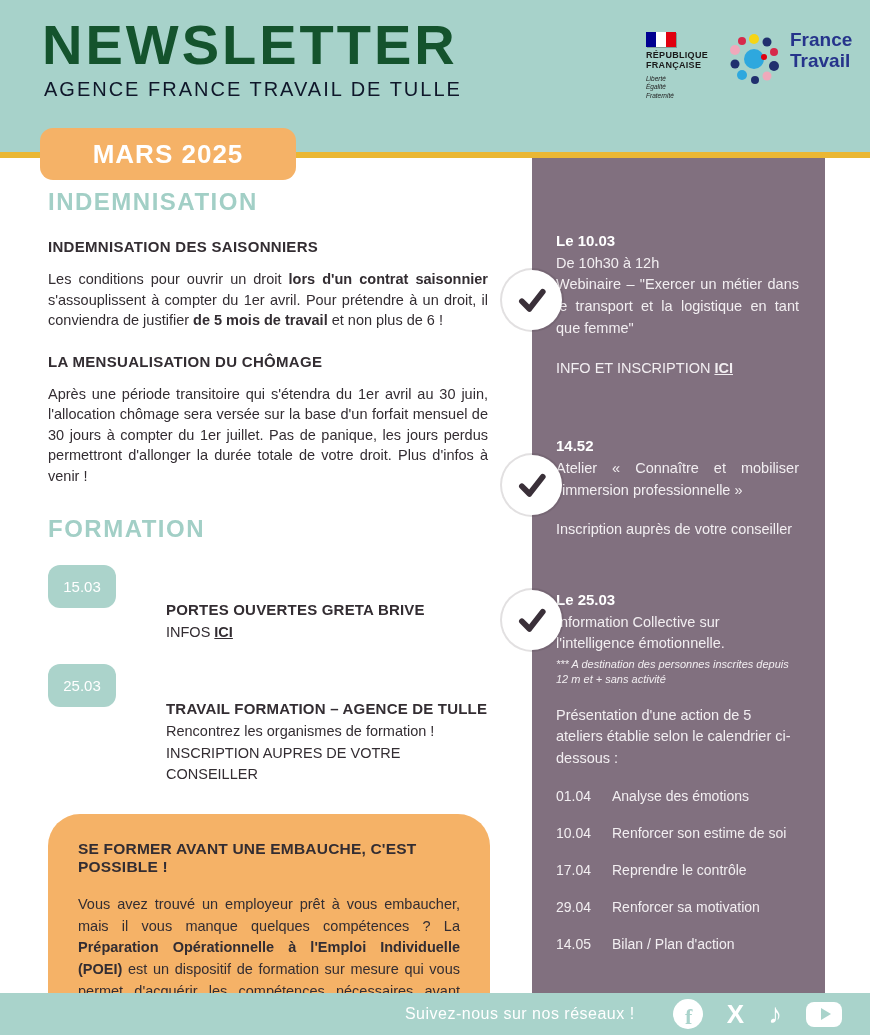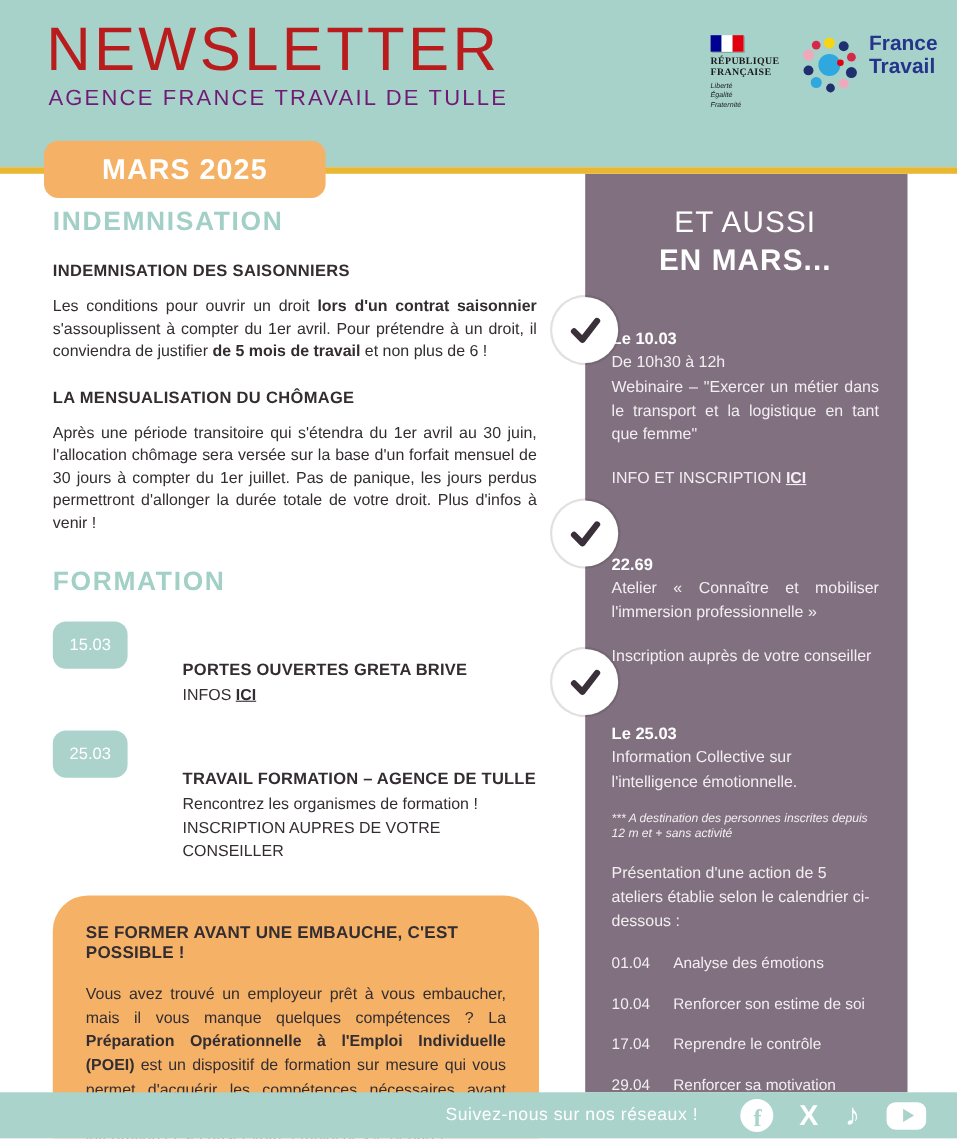--- a/index.html
+++ b/index.html
@@ -5,28 +5,28 @@
   * { margin:0; padding:0; box-sizing:border-box; }
   html,body { background:#e8e8e8; }
   body { font-family:"Liberation Sans", sans-serif; }
   .page {
     position:relative; width:870px; height:1035px; background:#ffffff;
     overflow:hidden; margin:0 auto;
   }
 
   
   .header { position:absolute; left:0; top:0; width:870px; height:152px; background:#a7d2ca; }
-  .hdr-title { position:absolute; left:42px; top:12px; color:#b91c1c; font-size:56px; font-weight:normal; letter-spacing:3px; }
-  .hdr-sub { position:absolute; left:44px; top:78px; color:#701a75; font-size:20px; letter-spacing:2px; }
+  .hdr-title { position:absolute; left:42px; top:12px; color:#14532d; font-size:56px; font-weight:bold; letter-spacing:3px; }
+  .hdr-sub { position:absolute; left:44px; top:78px; color:#0f172a; font-size:20px; letter-spacing:2px; }
 
   .rf-logo { position:absolute; left:646px; top:32px; width:76px; color:#1a1a1a; }
   .rf-flag { display:flex; width:30px; height:15px; margin-bottom:3px; box-shadow:1px 1px 0 rgba(0,0,0,.25); }
   .rf-flag span { flex:1; }
   .rf-b { background:#000091; } .rf-w { background:#ffffff; } .rf-r { background:#e1000f; }
-  .rf-name { font-size:9px; font-weight:bold; line-height:1.15; letter-spacing:.3px;font-family:Liberation Serif, serif; }
+  .rf-name { font-size:9px; font-weight:bold; line-height:1.15; letter-spacing:.3px; }
   .rf-motto { margin-top:4px; font-size:6.5px; font-style:italic; line-height:1.3; color:#222; }
 
   .ft-logo { position:absolute; left:726px; top:30px; display:flex; align-items:flex-start; gap:8px; }
   .ft-name { color:#26348b; font-size:19px; font-weight:bold; line-height:1.08; }
 
   
   .gold-line { position:absolute; left:0; top:152px; width:870px; height:6px; background:#eab733; z-index:2; }
   .month-tab {
     position:absolute; left:40px; top:128px; width:256px; height:52px; background:#f5b267;
     border-radius:13px; z-index:3; display:flex; align-items:center; justify-content:center;
@@ -62,21 +62,21 @@
   .sidebar {
     position:absolute; left:532px; top:158px; width:293px; height:835px; background:#81707f;
     color:#f2eef1; padding:28px 26px 0 24px;
   }
   .sb-heading { text-align:center; color:#ffffff; font-size:27px; letter-spacing:1px; line-height:1.25; }
   .sb-heading .line2 { font-weight:bold; }
   .sb-item { margin-top:0; font-size:14.5px; line-height:1.5; }
   .sb-date { font-weight:bold; color:#ffffff; font-size:15px; }
   .sb-just { text-align:justify; }
   .sb-gap { height:18px; }
-  .sb-note { font-size:11px; font-style:italic; line-height:1.35; margin-top:14px; }
+  .sb-note { font-size:11px; font-style:italic; line-height:1.35; margin-top:2px; }
   .schedule { margin-top:16px; }
   .sch-row { display:flex; margin-top:16px; font-size:14px; }
   .sch-date { flex:0 0 56px; }
 
   .check-circle {
     position:absolute; left:502px; width:60px; height:60px; background:#ffffff; border-radius:50%;
     z-index:4; box-shadow:0 0 0 2px rgba(60,48,57,.15);
     display:flex; align-items:center; justify-content:center;
   }
 
@@ -182,35 +182,31 @@
       <div class="poei-title">SE FORMER AVANT UNE EMBAUCHE, C'EST POSSIBLE !</div>
       <div class="poei-text">
         <span>Vous avez trouvé un employeur prêt à vous embaucher, mais il vous manque quelques compétences ? La </span><span class="b">Préparation Opérationnelle à l'Emploi Individuelle (POEI)</span><span> est un dispositif de formation sur mesure qui vous permet d'acquérir les compétences nécessaires avant votre prise de poste. Une solution idéale pour réussir votre intégration et sécuriser votre emploi dès le départ !</span>
       </div>
       <div class="poei-cta"><span>PLUS D'INFORMATIONS </span><span class="link">ICI</span></div>
     </div>
 
   </div>
 
   <div class="sidebar">
-    <div class="sb-heading">
-      <div>ET AUSSI</div>
-      <div class="line2">EN MARS...</div>
-    </div>
 
     <div class="sb-item" style="margin-top:44px;">
       <div class="sb-date">Le 10.03</div>
       <div>De 10h30 à 12h</div>
       <div class="sb-just">Webinaire – "Exercer un métier dans le transport et la logistique en tant que femme"</div>
       <div class="sb-gap"></div>
       <div><span>INFO ET INSCRIPTION </span><span class="link">ICI</span></div>
     </div>
 
     <div class="sb-item" style="margin-top:56px;">
-      <div class="sb-date">22.69</div>
+      <div class="sb-date">14.52</div>
       <div class="sb-just">Atelier « Connaître et mobiliser l'immersion professionnelle »</div>
       <div class="sb-gap"></div>
       <div>Inscription auprès de votre conseiller</div>
     </div>
 
     <div class="sb-item" style="margin-top:48px;">
       <div class="sb-date">Le 25.03</div>
       <div>Information Collective sur l'intelligence émotionnelle.</div>
       <div class="sb-note">*** A destination des personnes inscrites depuis 12 m et + sans activité</div>
       <div class="sb-gap"></div>

